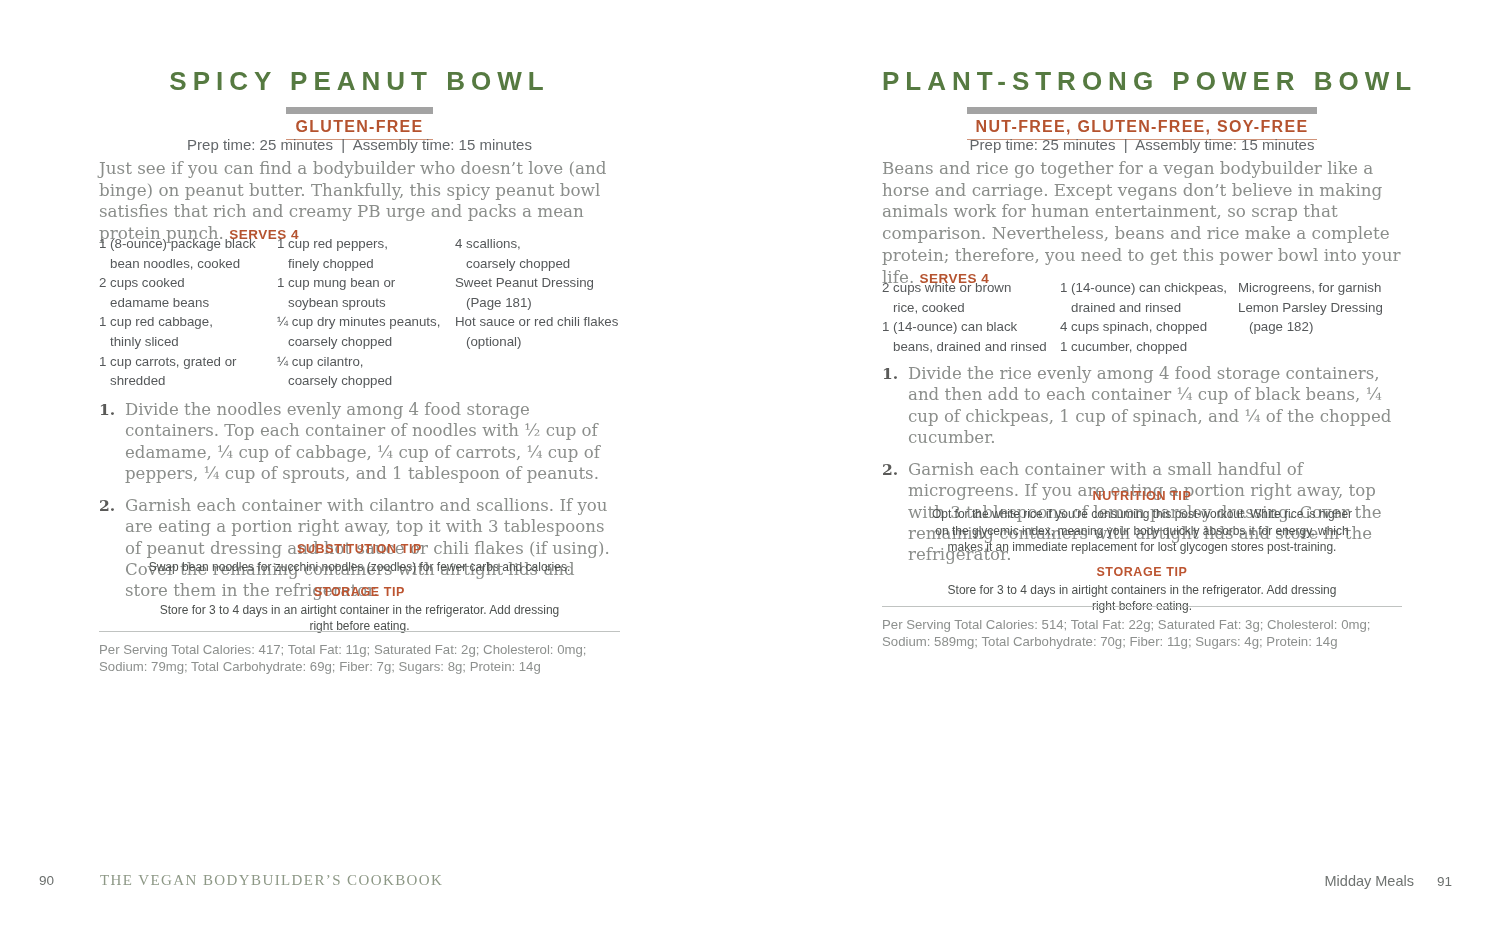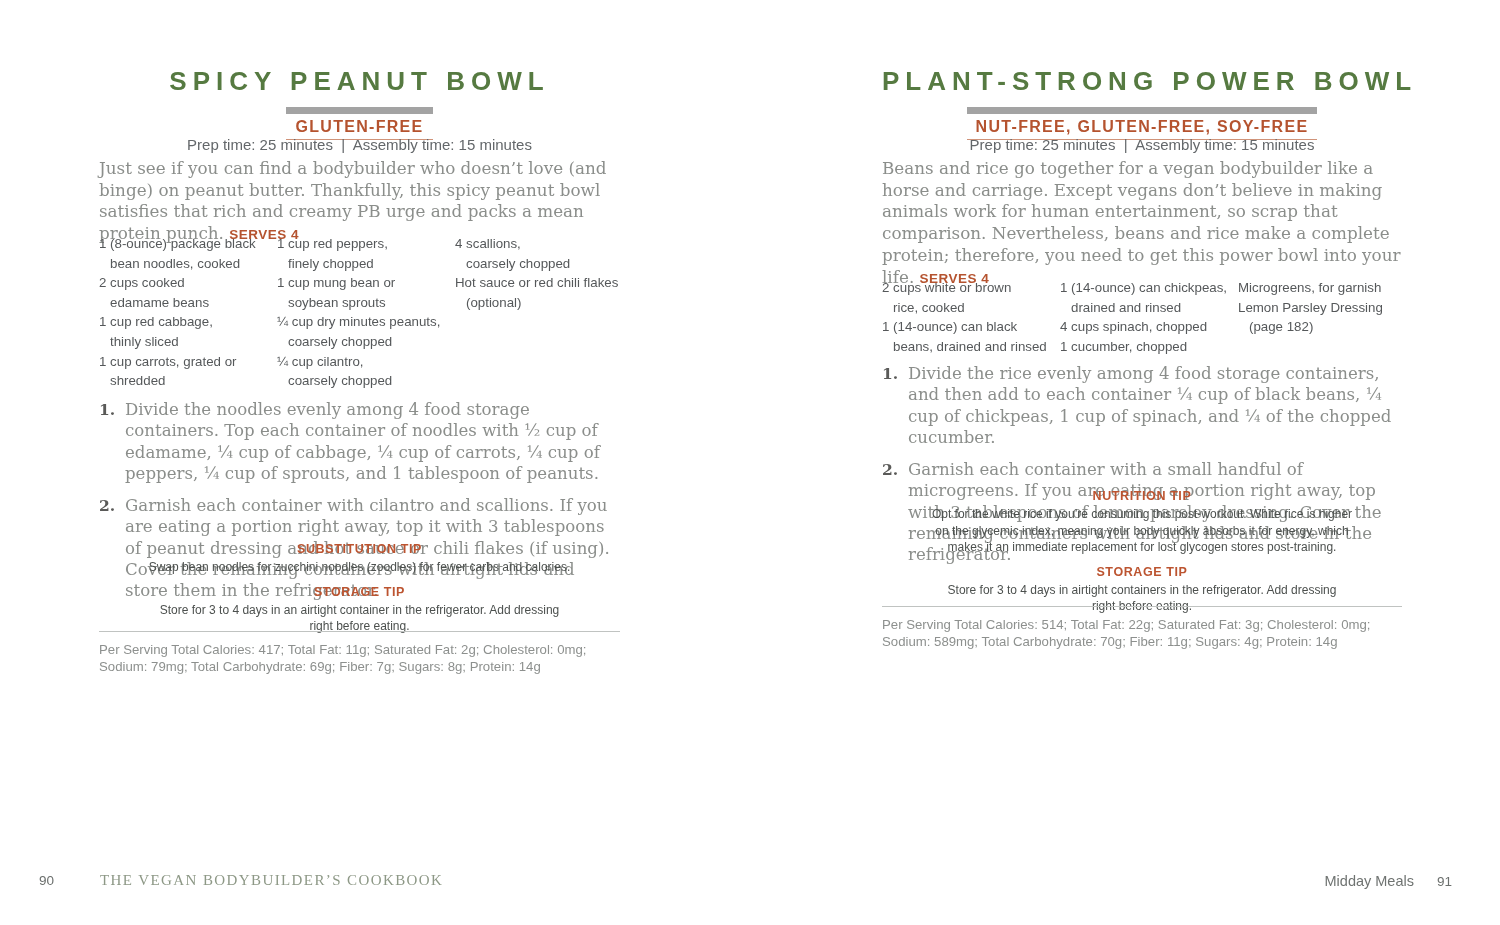--- a/index.html
+++ b/index.html
@@ -91,20 +91,22 @@
 soybean sprouts</p>
           <p class="ing">¼ cup dry minutes peanuts,
 coarsely chopped</p>
           <p class="ing">¼ cup cilantro,
 coarsely chopped</p>
         </div>
       <div class="ing-col">
 
       <p class="ing">4 scallions,
 coarsely chopped</p>
+          <p class="ing">Sweet Peanut Dressing
+(Page 181)</p>
           <p class="ing">Hot sauce or red chili flakes
 (optional)</p>
         </div>
     </div>
 
     <div class="instructions" style="top:399px;">
 
         <div class="instr">
           <span class="instr-num">1.</span>
           <span class="instr-text">Divide the noodles evenly among 4 food storage containers. Top each container of noodles with ½ cup of edamame, ¼ cup of cabbage, ¼ cup of carrots, ¼ cup of peppers, ¼ cup of sprouts, and 1 tablespoon of peanuts.</span>

